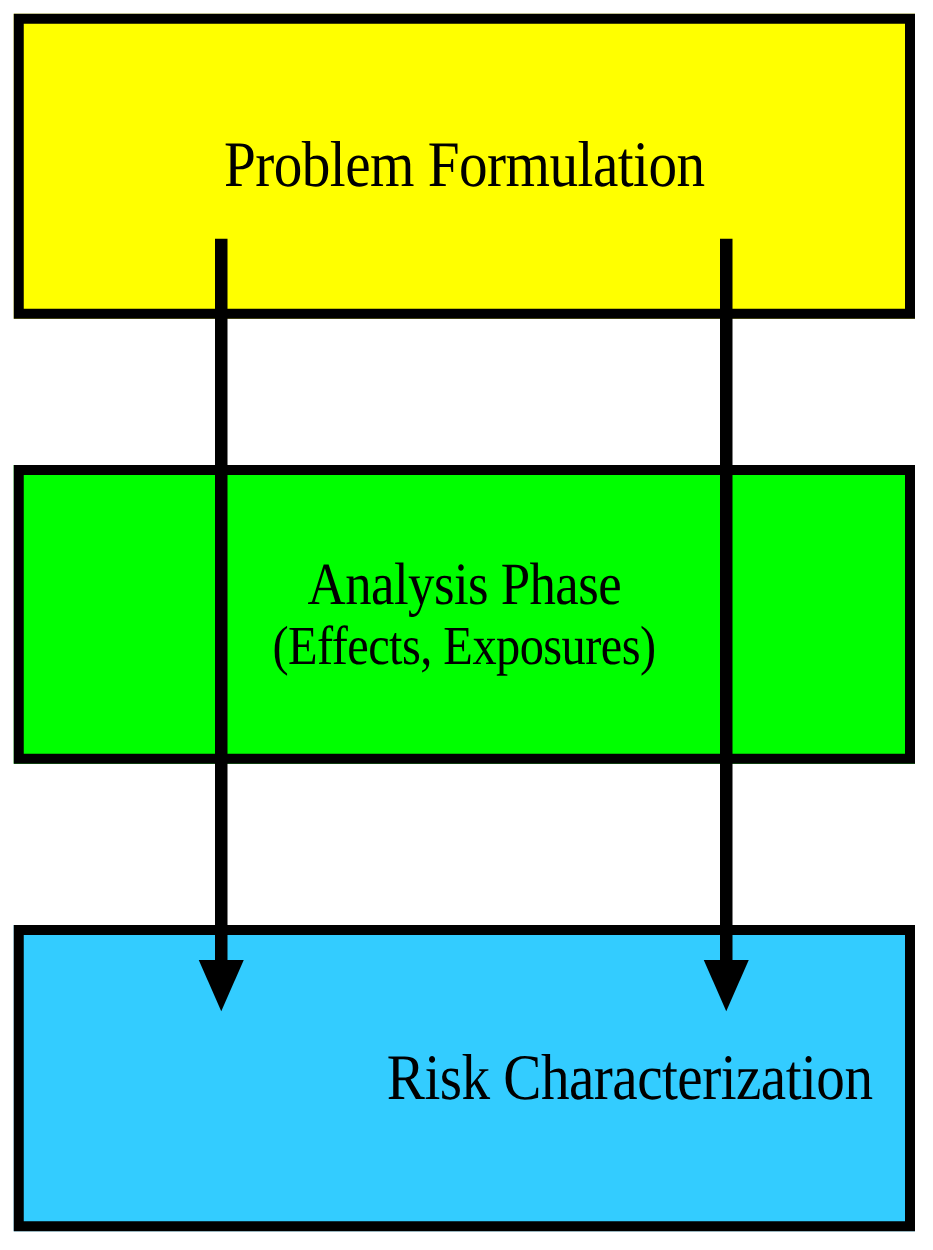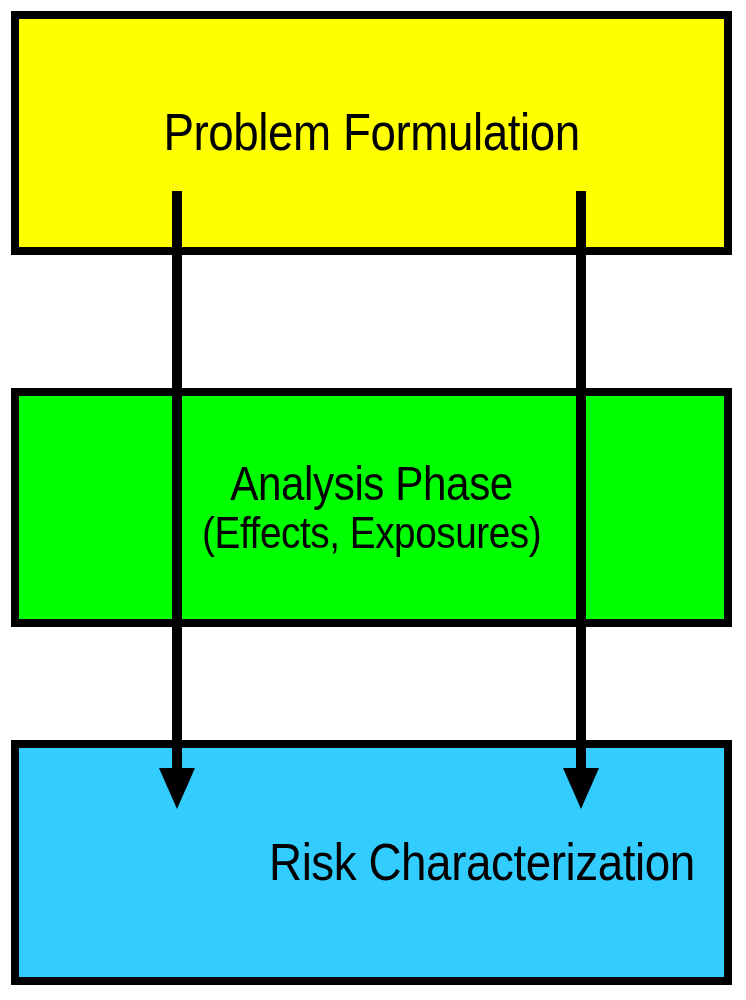--- a/index.html
+++ b/index.html
@@ -6,21 +6,21 @@
     margin: 0;
     padding: 0;
     background: #ffffff;
   }
   #canvas {
     position: relative;
     width: 746px;
     height: 1000px;
     background: #ffffff;
     overflow: hidden;
-    font-family: Liberation Sans, sans-serif;
+    font-family: Liberation Serif, serif;
   }
 
   .flow-box {
     position: absolute;
     box-sizing: border-box;
     border: 8px solid #000000;
     display: flex;
     flex-direction: column;
     align-items: center;
     justify-content: center;
@@ -33,21 +33,21 @@
   #box-problem-formulation {
     left: 11px;
     top: 11px;
     width: 721px;
     height: 244px;
     background: #FFFF00;
   }
 
   #box-analysis-phase {
     left: 11px;
-    top: 388px;
+    top: 372px;
     width: 721px;
     height: 239px;
     background: #00FF00;
   }
 
   #box-risk-characterization {
     left: 11px;
     top: 740px;
     width: 721px;
     height: 245px;

